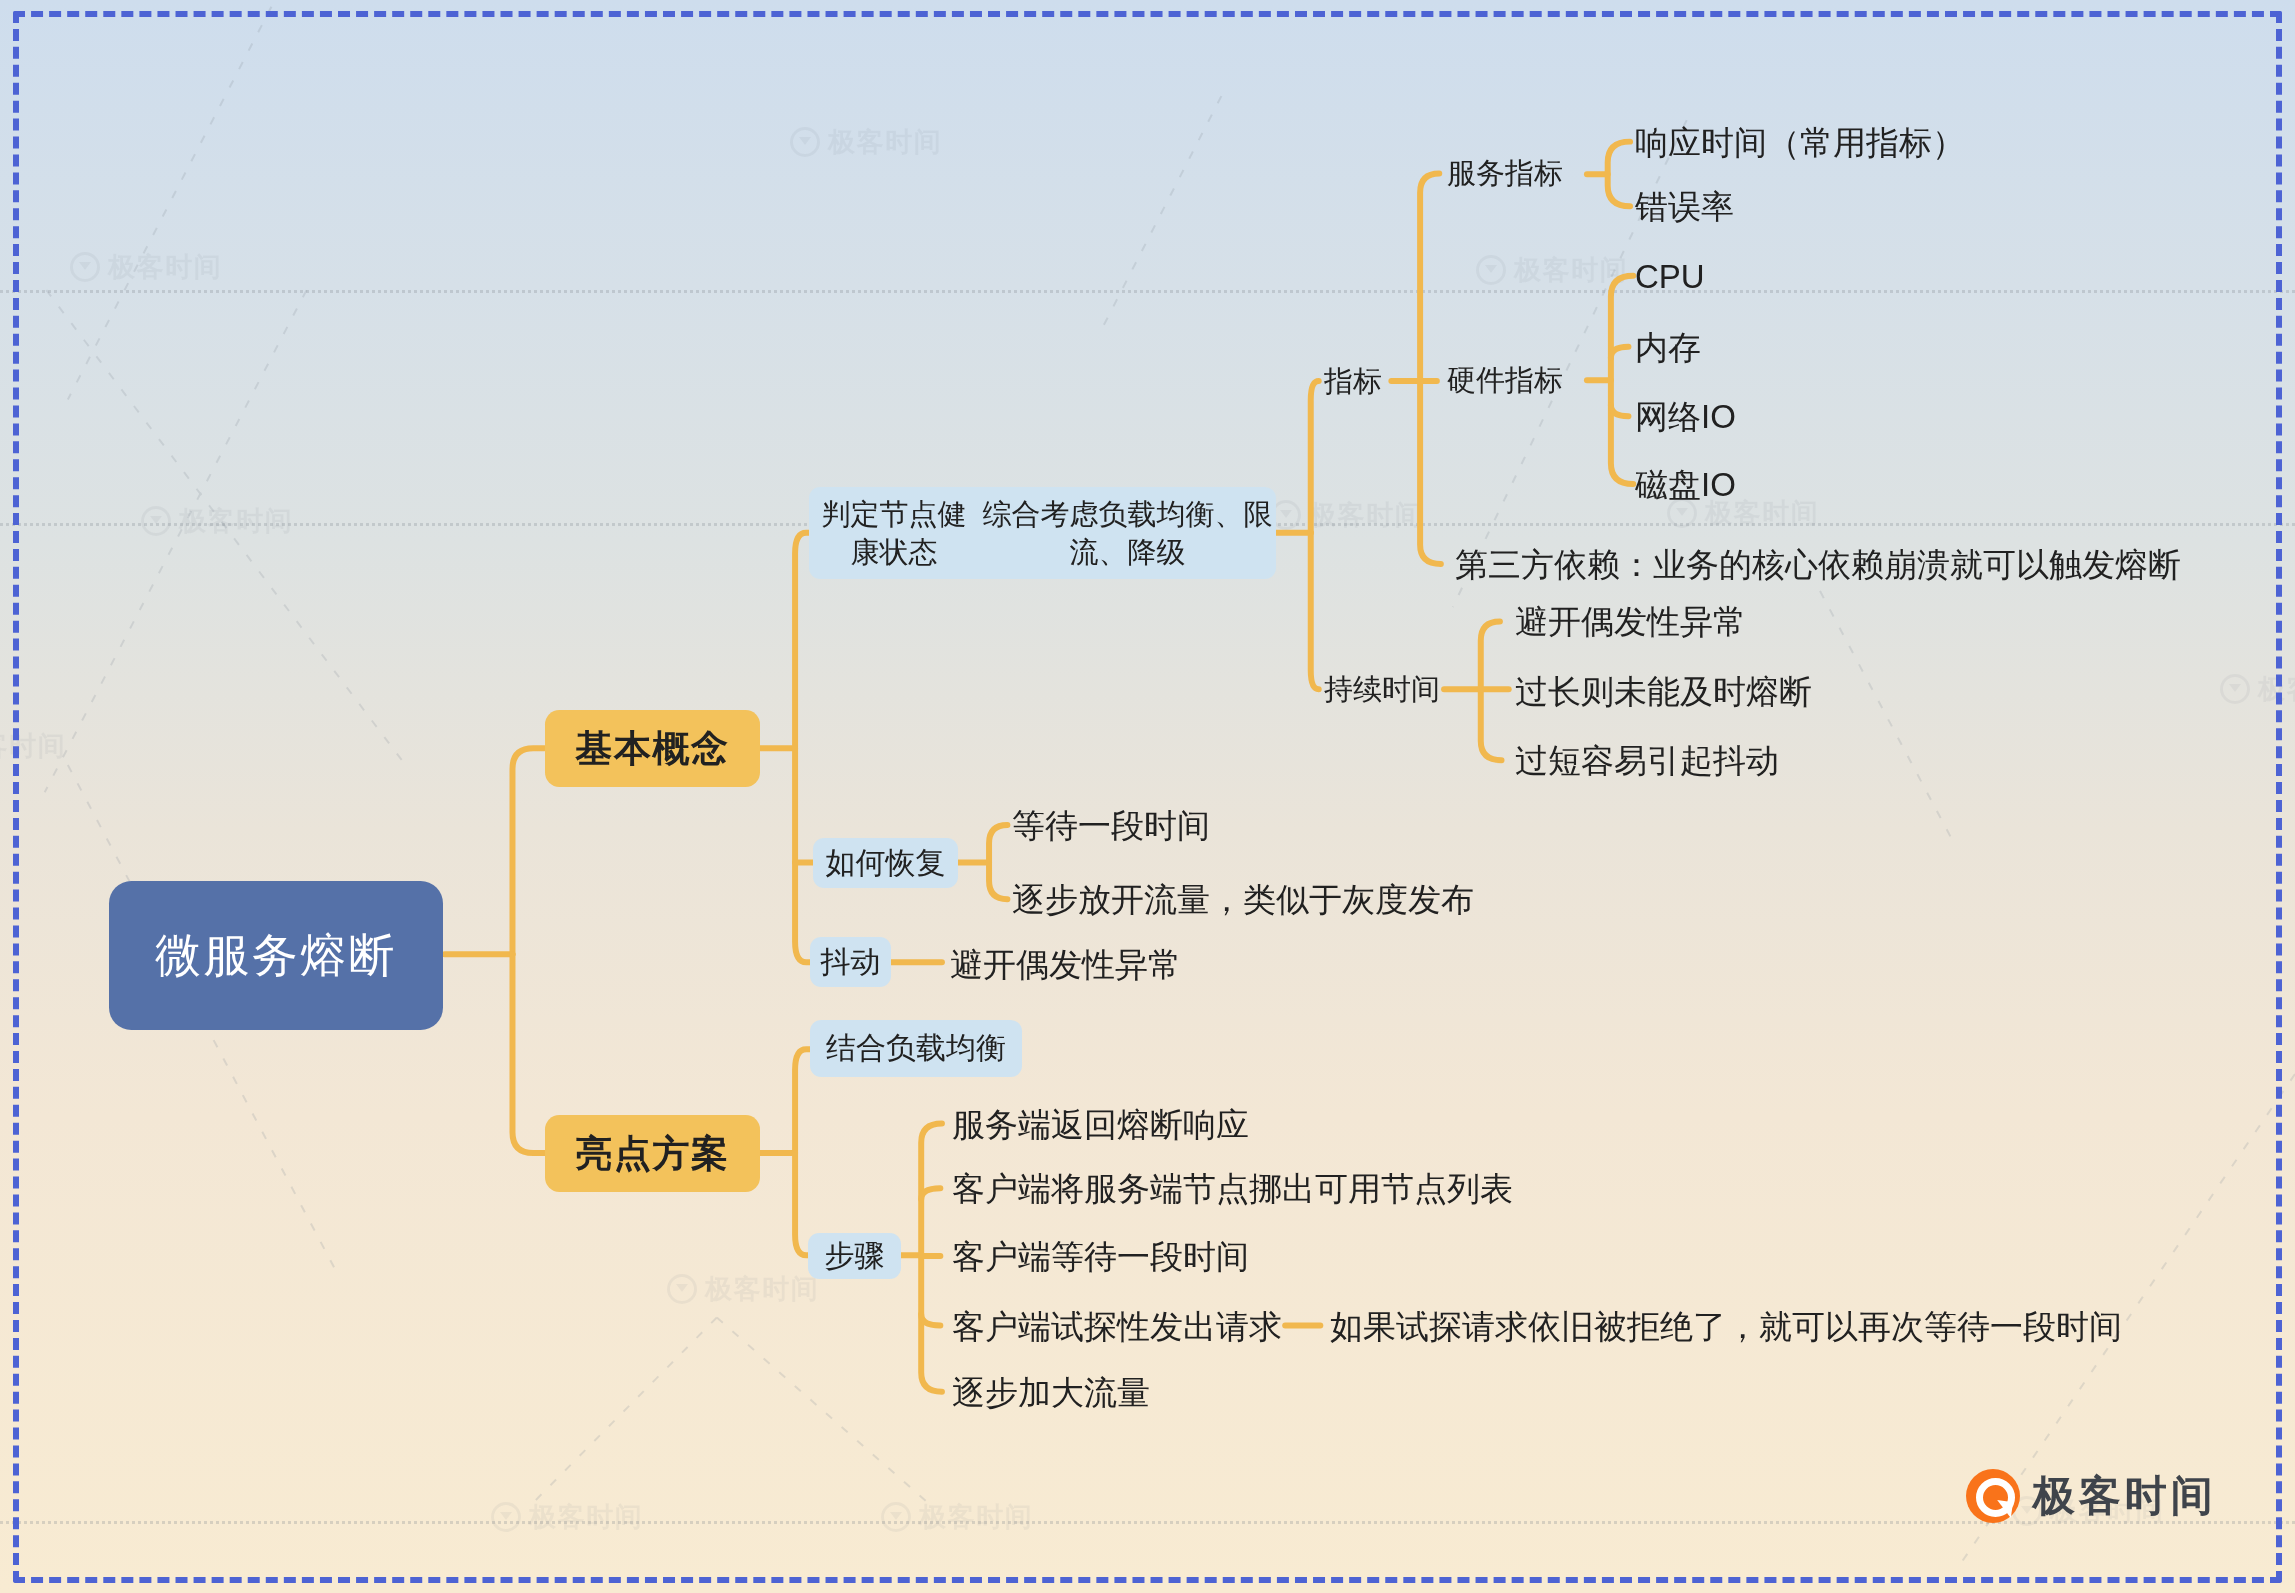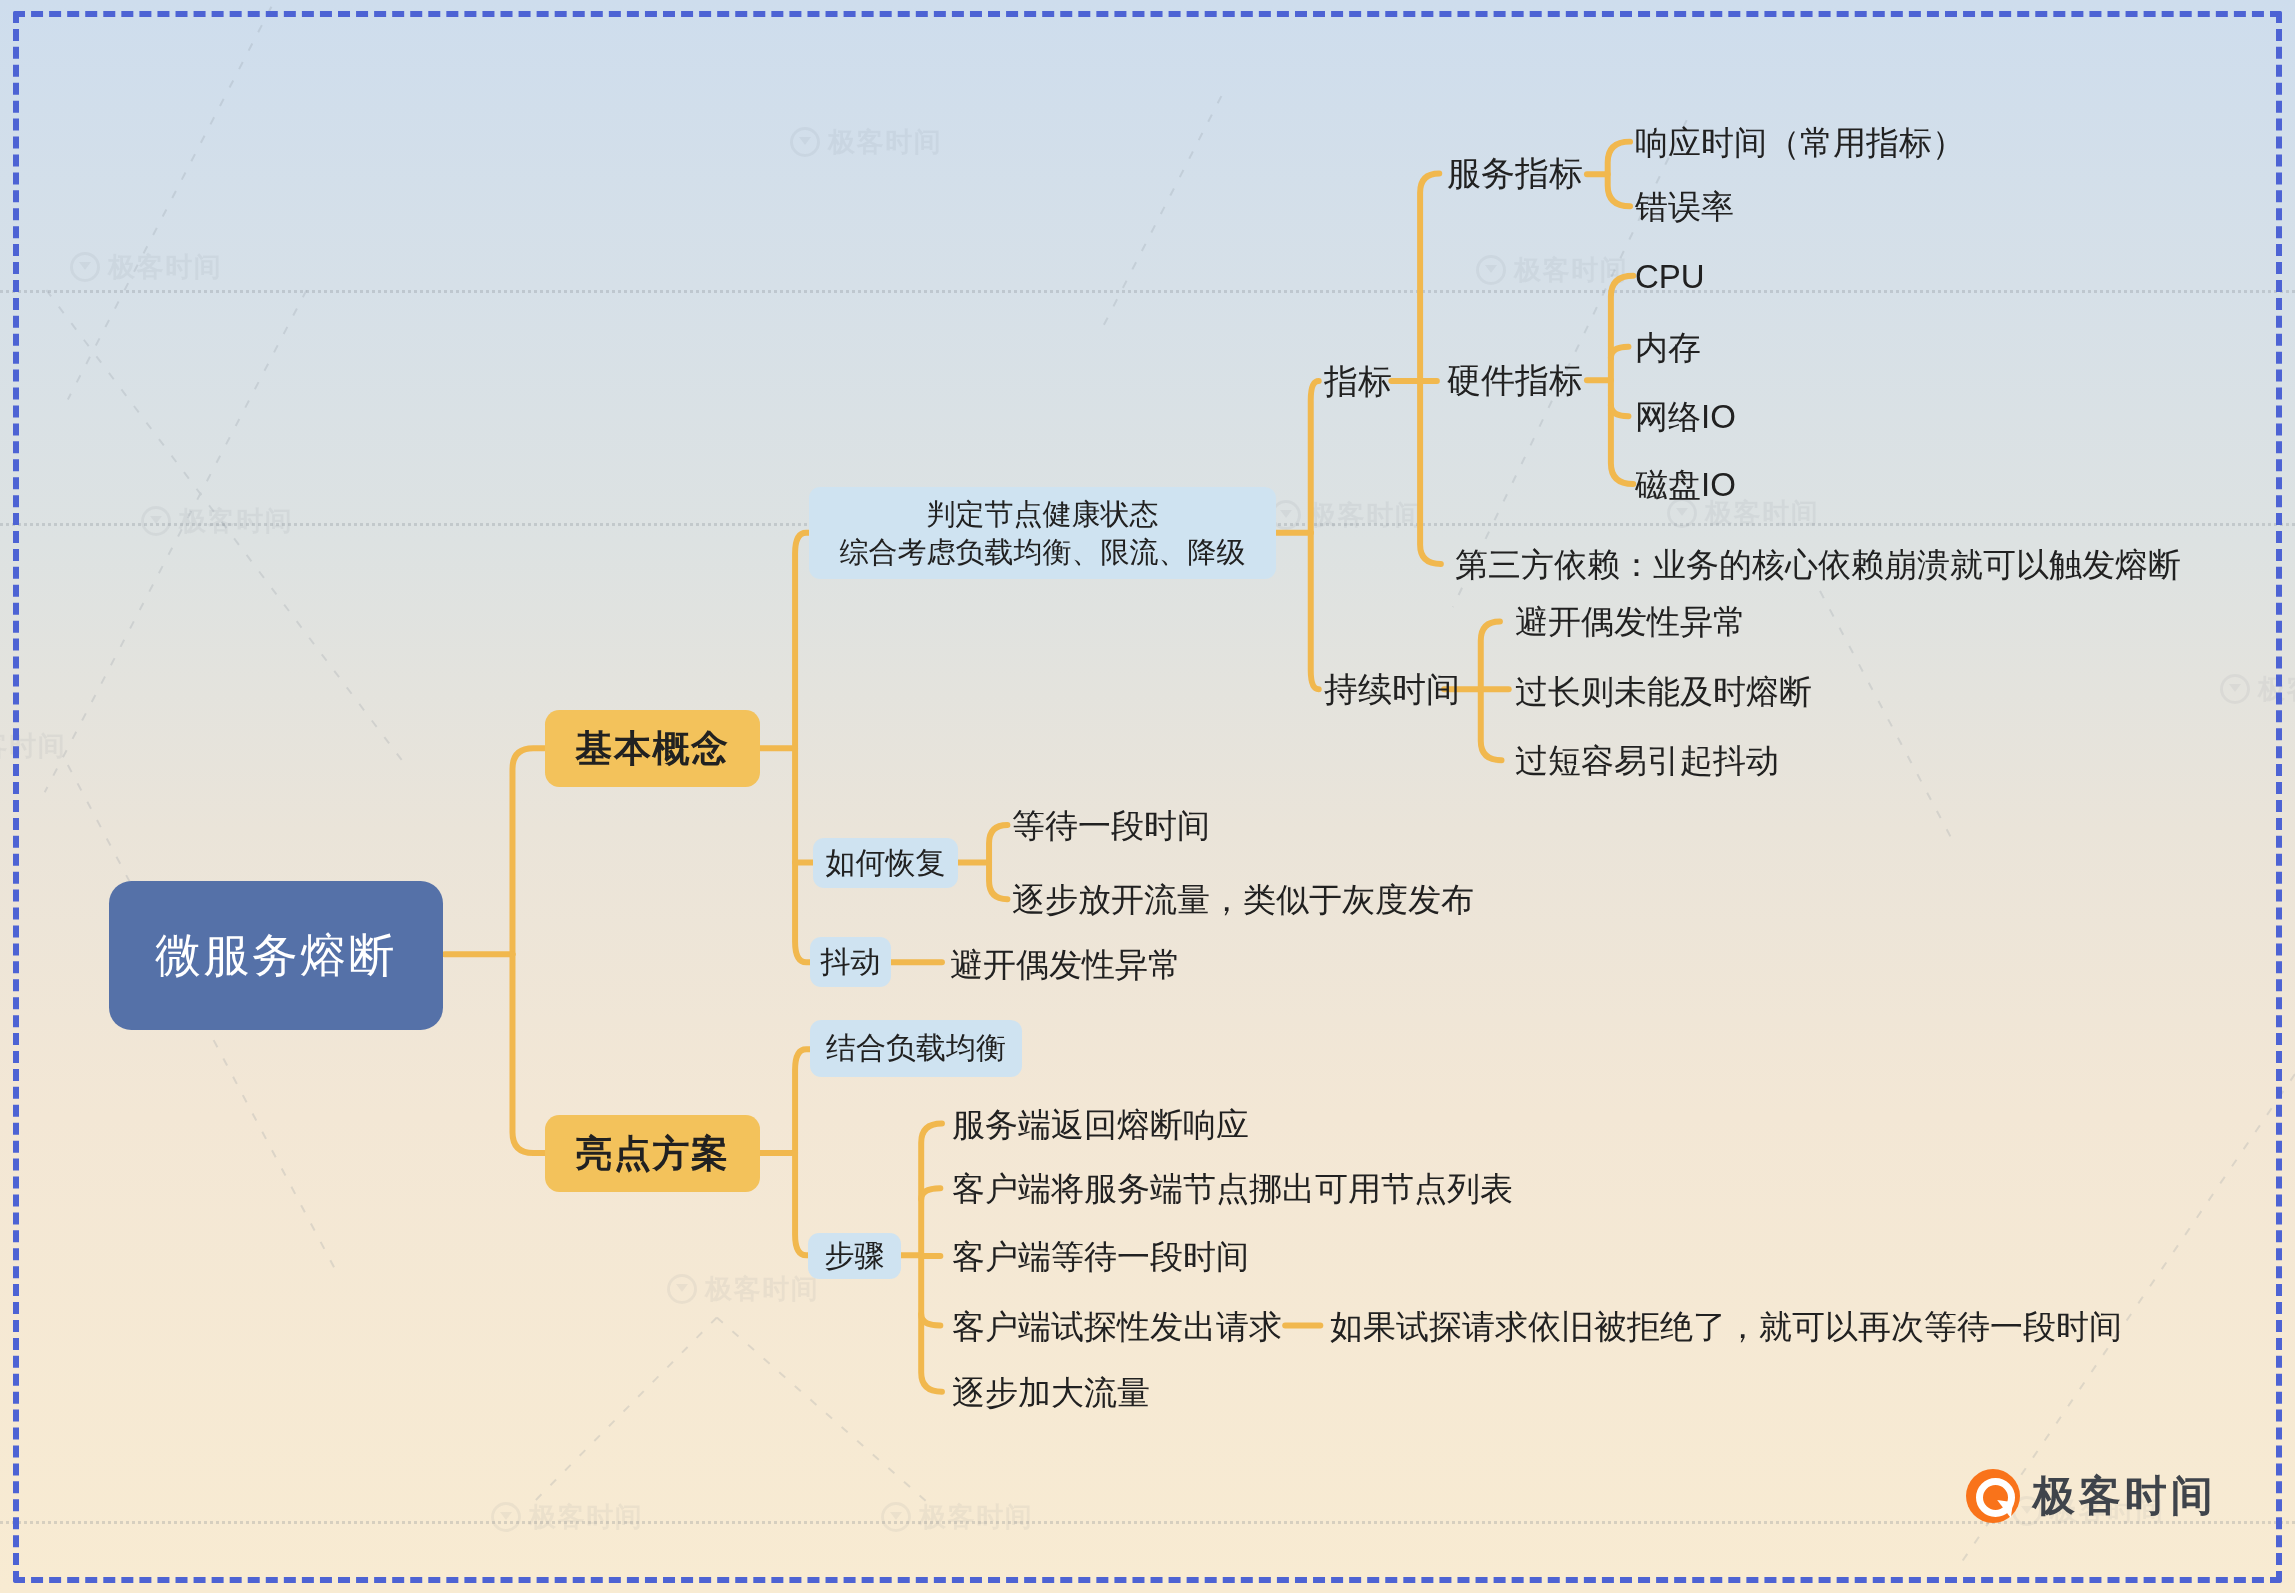--- a/index.html
+++ b/index.html
@@ -19,21 +19,21 @@
   .dotline{position:absolute;left:0;width:2295px;border-top:3.2px dotted rgba(130,135,142,.28);}
   svg.deco{position:absolute;left:0;top:0;}
   
   .node{position:absolute;display:flex;align-items:center;justify-content:center;
         color:#212121;box-sizing:border-box;}
   .root{background:#5571a8;color:#ffffff;border-radius:22.4px;font-size:46px;font-weight:500;letter-spacing:2.4px;}
   .topic{background:#f3c25b;border-radius:14.4px;font-size:37px;font-weight:600;letter-spacing:1.6px;}
   .sub{background:#cfe3f1;border-radius:11.2px;font-size:30px;font-weight:500;}
   .sub2{background:#cfe3f1;border-radius:11.2px;font-size:29px;font-weight:500;text-align:center;line-height:38px;padding:8px 0;}
   .leaf{position:absolute;font-size:33px;font-weight:500;color:#212121;white-space:nowrap;line-height:35px;}
-  .lbl{position:absolute;font-size:34px;font-weight:500;color:#212121;white-space:nowrap;line-height:35px;}
+  .lbl{position:absolute;font-size:29px;font-weight:500;color:#212121;white-space:nowrap;line-height:35px;}
   
   .brand{position:absolute;left:1966px;top:1468px;display:flex;align-items:center;gap:12.8px;}
   .brand-ic{position:relative;width:54px;height:54px;border-radius:50%;
             background:radial-gradient(circle at 35% 30%,#ff9а2e 0%,#fb7b1d 45%,#f2590f 100%);
             background-color:#f9731a;}
   .brand-ic::before{content:"";position:absolute;left:9.6px;top:8.8px;width:25.5px;height:25.5px;
             border:7.2px solid #ffffff;border-radius:50%;}
   .brand-ic::after{content:"";position:absolute;right:8px;bottom:6.4px;width:0;height:0;
             border-top:16px solid #ffffff;border-left:16px solid transparent;transform:rotate(8deg);}
   .brand-tx{font-size:42px;font-weight:700;color:#3f444b;letter-spacing:4px;white-space:nowrap;}
@@ -164,21 +164,21 @@
   </div>
 
   <div class="node topic" style="left:545px;top:710px;width:215px;height:77px">
     <span>基本概念</span>
   </div>
 
   <div class="node topic" style="left:545px;top:1115px;width:215px;height:77px">
     <span>亮点方案</span>
   </div>
 
-  <div class="node sub2" style="left:809px;top:487px;width:467px;height:92px;flex-direction:column">
+  <div class="node sub2" style="left:809px;top:487px;width:467px;height:92px;flex-direction:row">
     <span>判定节点健康状态</span>
     <span>综合考虑负载均衡、限流、降级</span>
   </div>
 
   <div class="lbl" style="left:1324px;top:364px">指标</div>
 
   <div class="lbl" style="left:1447px;top:156px">服务指标</div>
   <div class="leaf" style="left:1635px;top:125px">响应时间（常用指标）</div>
   <div class="leaf" style="left:1635px;top:189px">错误率</div>
 

